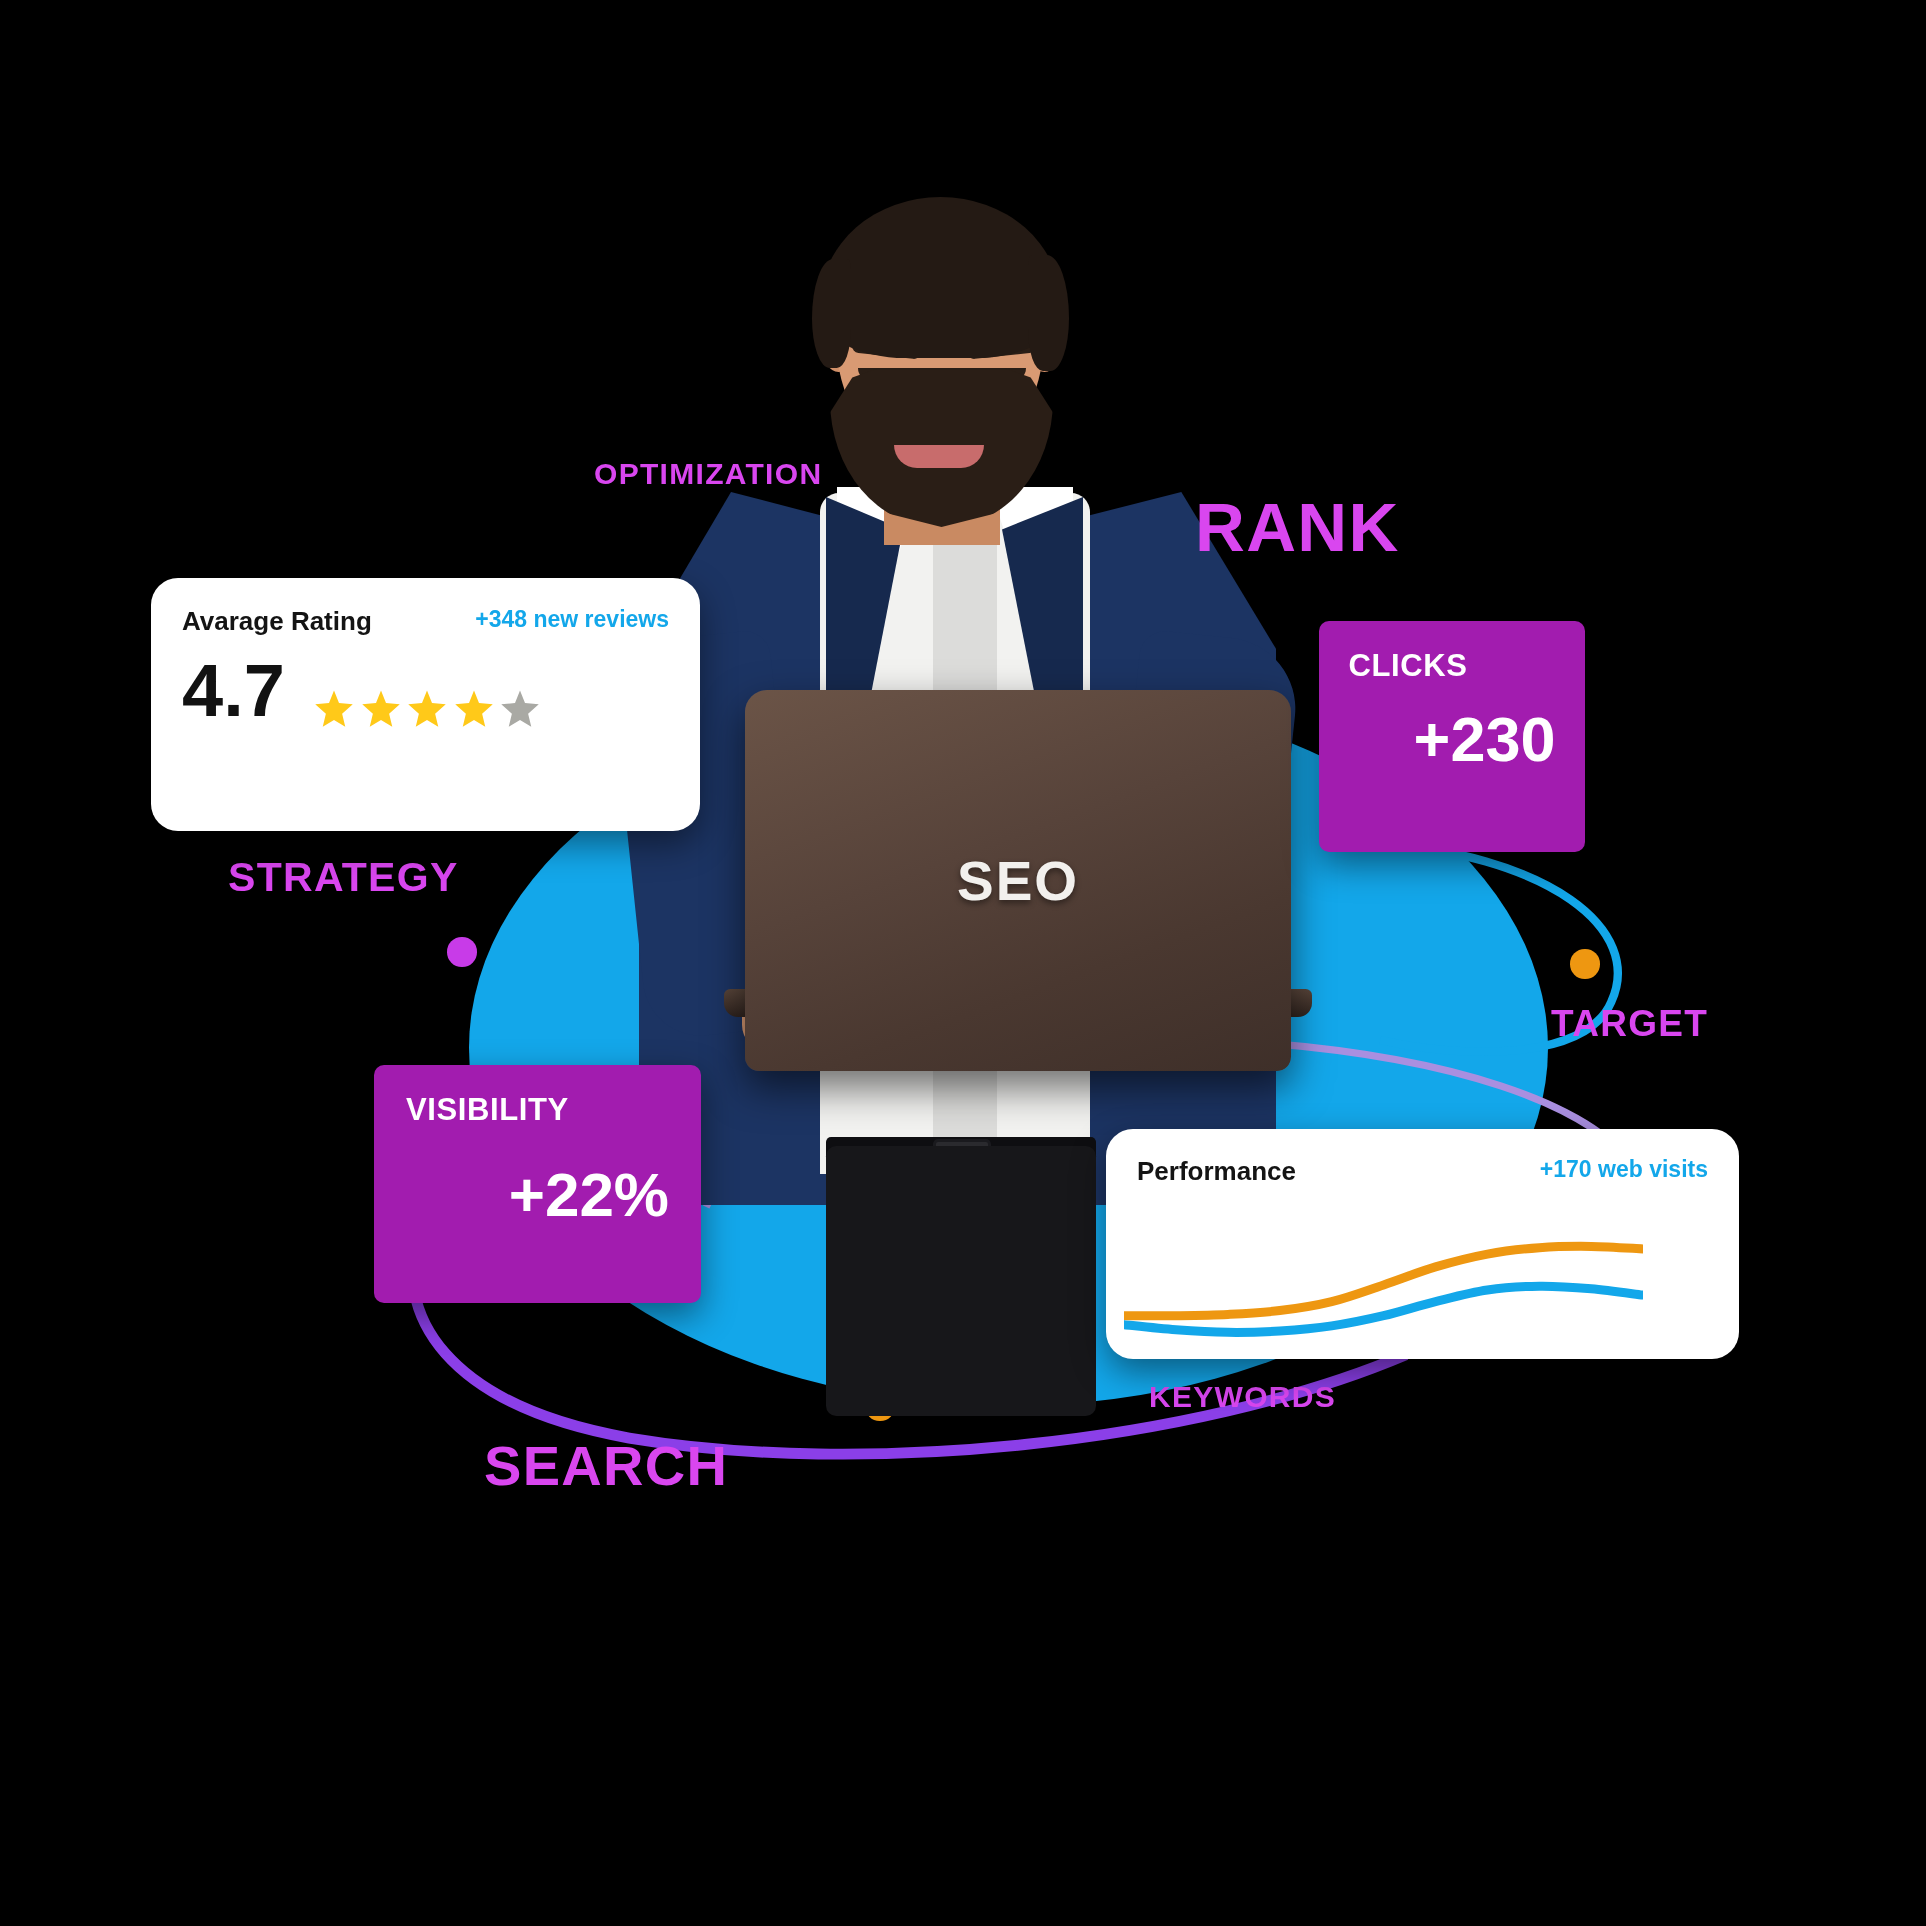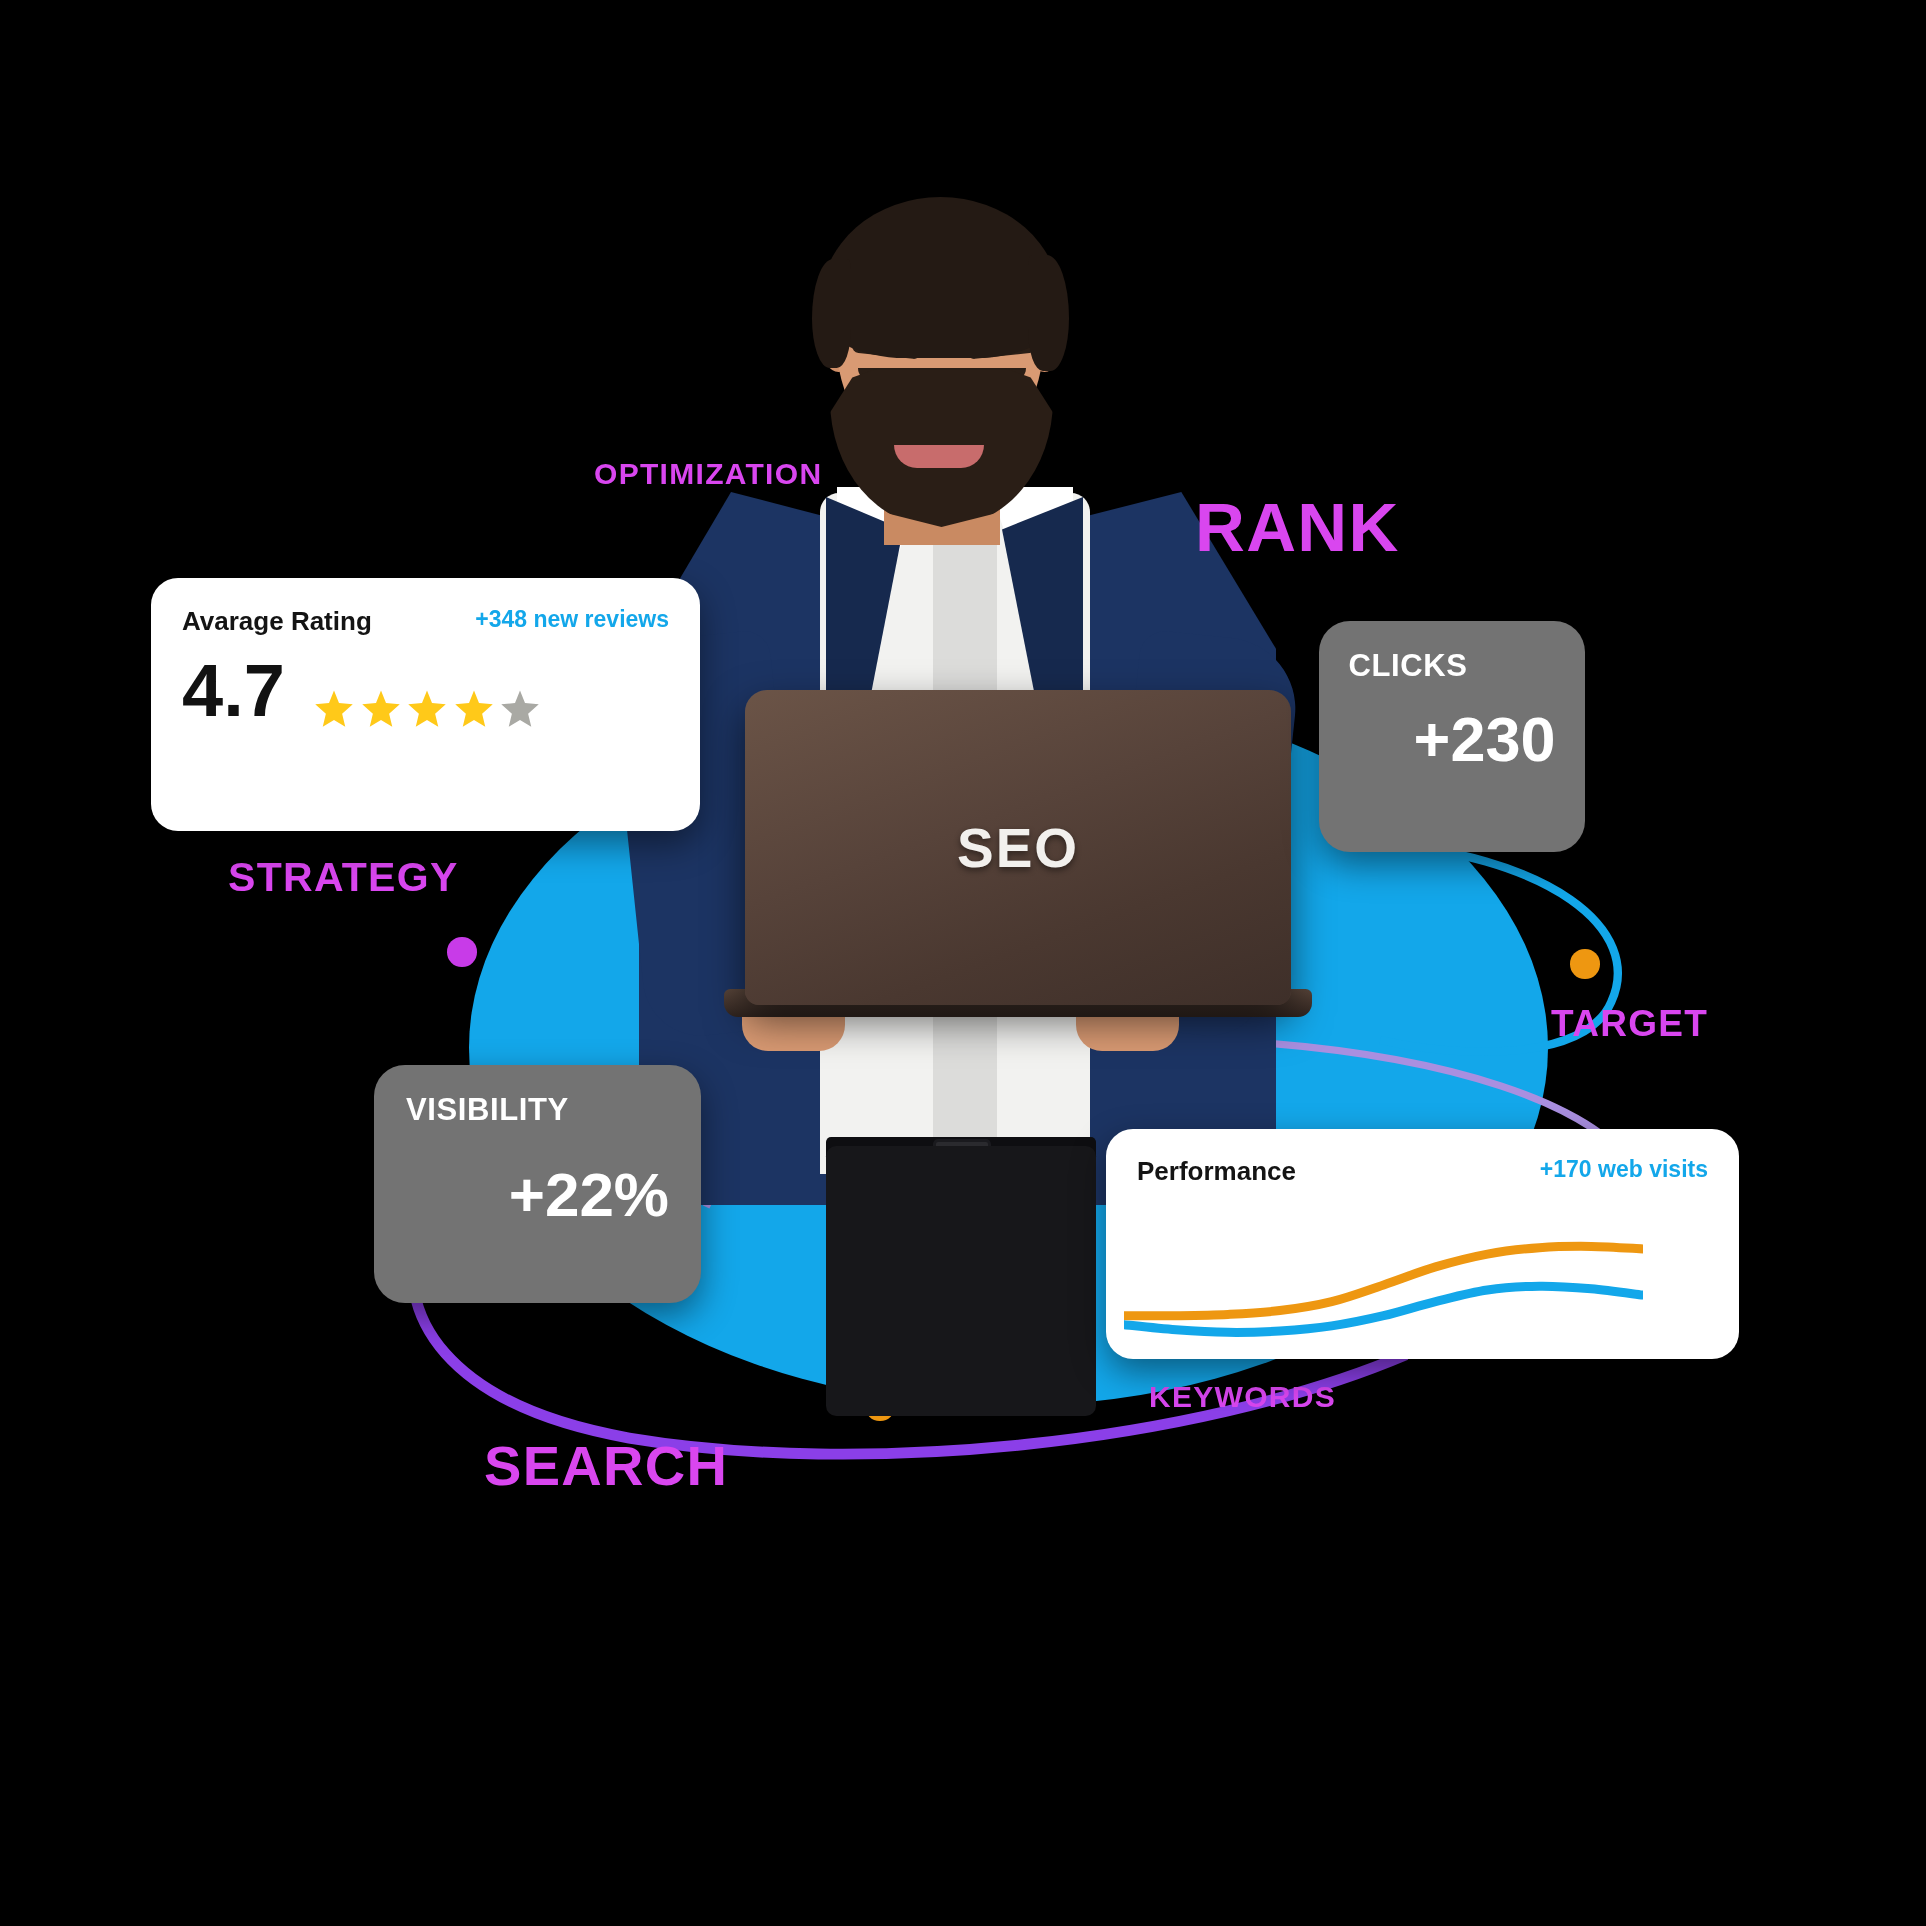--- a/index.html
+++ b/index.html
@@ -106,21 +106,21 @@
   .hand-l, .hand-r { position:absolute; top:787px; width:103px; height:71px; background:#D99A73; border-radius:26px; }
   .hand-l { left:74px; }
   .hand-r { left:408px; }
 
   .trousers { position:absolute; left:158px; top:953px; width:270px; height:270px; background:#17171A; border-radius:10.3px; }
   .belt { position:absolute; left:158px; top:944px; width:270px; height:37px; background:#0E0E11; border-radius:5.1px; }
   .buckle { position:absolute; left:265px; top:946px; width:58px; height:32px; background:#2A2A2E; border-radius:5.1px; border:3.9px solid #1A1A1E; }
 
   
   .laptop {
-    position:absolute; left:745px; top:690px; width:546px; height:315px;
+    position:absolute; left:745px; top:690px; width:546px; height:381px;
     border-radius:22px 22px 14px 14px;
     background:linear-gradient(160deg,#6B5447 0%,#57433A 42%,#4A3830 70%,#3E2F29 100%);
     box-shadow:0 16.7px 39px rgba(0,0,0,.55);
     text-decoration:underline;
   }
   .laptop-base {
     position:absolute; left:724px; top:989px; width:588px; height:28px;
     background:linear-gradient(180deg,#5A463B,#30241F);
     border-radius:6.4px 6.4px 14px 14px;
   }
@@ -145,21 +145,21 @@
   #word-target      { left:1551px; top:1003px; font-size:37px; letter-spacing:1.3px; }
   #word-keywords    { left:1149px; top:1380px; font-size:30px; letter-spacing:1.3px; }
   #word-search      { left:484px;  top:1433px; font-size:56px; letter-spacing:1.3px; }
 
   
   .card-white {
     position:absolute; background:#FFFFFF; border-radius:27px;
     box-shadow:0 13px 35px rgba(0,0,0,.45);
   }
   .card-yellow {
-    position:absolute; background:#737373; border-radius:31px;
+    position:absolute; background:#a21caf; border-radius:10px;
     box-shadow:0 13px 35px rgba(0,0,0,.45);
   }
 
   
   #rating-card { left:151px; top:578px; width:549px; height:253px; padding:28px 31px; }
   .card-head-row { display:flex; align-items:flex-start; justify-content:space-between; }
   .card-title { font-size:26px; font-weight:700; color:#141414; }
   .card-sub   { font-size:23px; font-weight:700; color:#13A7EA; }
   .rating-row { display:flex; align-items:flex-end; margin-top:16.7px; gap:29.5px; }
   .rating-value { font-size:74px; font-weight:700; color:#121212; line-height:1; }

